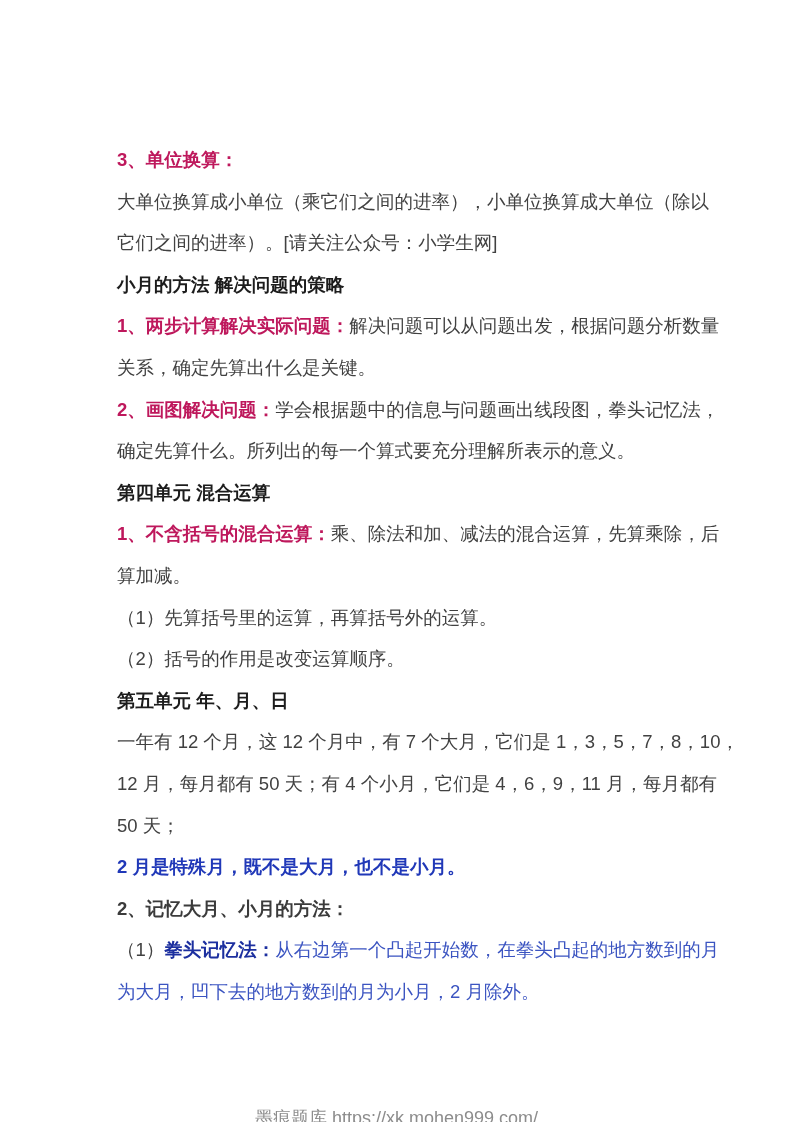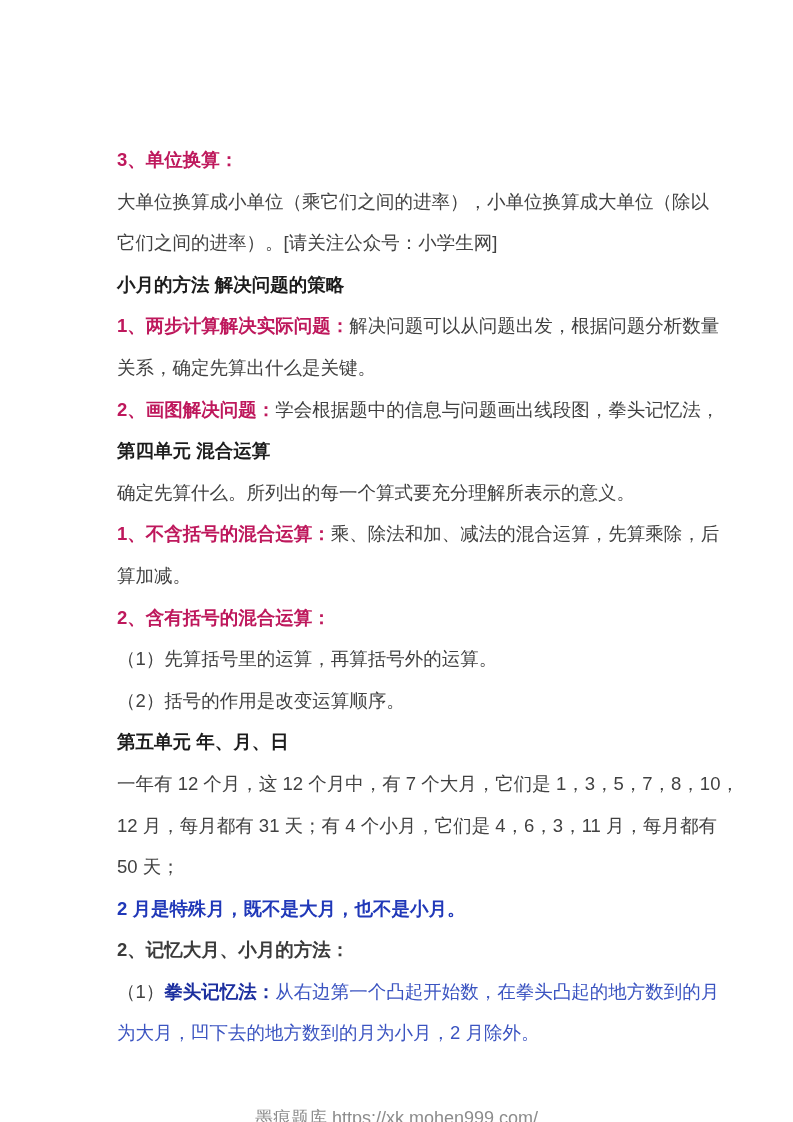--- a/index.html
+++ b/index.html
@@ -63,30 +63,29 @@
 <div class="page">
   <div class="document-body">
 
   <div class="line"><span class="seg-pink">3、单位换算：</span></div>
       <div class="line"><span class="seg-body">大单位换算成小单位（乘它们之间的进率），小单位换算成大单位（除以</span></div>
       <div class="line"><span class="seg-body">它们之间的进率）。[请关注公众号：小学生网]</span></div>
       <div class="line"><span class="seg-black">小月的方法 解决问题的策略</span></div>
       <div class="line"><span class="seg-pink">1、两步计算解决实际问题：</span><span class="seg-body">解决问题可以从问题出发，根据问题分析数量</span></div>
       <div class="line"><span class="seg-body">关系，确定先算出什么是关键。</span></div>
       <div class="line"><span class="seg-pink">2、画图解决问题：</span><span class="seg-body">学会根据题中的信息与问题画出线段图，拳头记忆法，</span></div>
+      <div class="line"><span class="seg-body">确定先算什么。所列出的每一个算式要充分理解所表示的意义。</span></div>
       <div class="line"><span class="seg-black">第四单元 混合运算</span></div>
-      <div class="line"><span class="seg-body">确定先算什么。所列出的每一个算式要充分理解所表示的意义。</span></div>
       <div class="line"><span class="seg-pink">1、不含括号的混合运算：</span><span class="seg-body">乘、除法和加、减法的混合运算，先算乘除，后</span></div>
       <div class="line"><span class="seg-body">算加减。</span></div>
-      <div class="line"><span class="seg-pink">2、含有括号的混合运算：</span></div>
       <div class="line"><span class="seg-body">（1）先算括号里的运算，再算括号外的运算。</span></div>
       <div class="line"><span class="seg-body">（2）括号的作用是改变运算顺序。</span></div>
       <div class="line"><span class="seg-black">第五单元 年、月、日</span></div>
       <div class="line"><span class="seg-body">一年有 12 个月，这 12 个月中，有 7 个大月，它们是 1，3，5，7，8，10，</span></div>
-      <div class="line"><span class="seg-body">12 月，每月都有 31 天；有 4 个小月，它们是 4，6，3，11 月，每月都有</span></div>
+      <div class="line"><span class="seg-body">12 月，每月都有 50 天；有 4 个小月，它们是 4，6，9，11 月，每月都有</span></div>
       <div class="line"><span class="seg-body">50 天；</span></div>
       <div class="line"><span class="seg-blueBold">2 月是特殊月，既不是大月，也不是小月。</span></div>
       <div class="line"><span class="seg-darkBold">2、记忆大月、小月的方法：</span></div>
       <div class="line"><span class="seg-body">（1）</span><span class="seg-navyBold">拳头记忆法：</span><span class="seg-blue">从右边第一个凸起开始数，在拳头凸起的地方数到的月</span></div>
       <div class="line"><span class="seg-blue">为大月，凹下去的地方数到的月为小月，2 月除外。</span></div>
     </div>
   <div class="footer-source">墨痕题库 https://xk.mohen999.com/</div>
 </div>
 
 </body></html>

